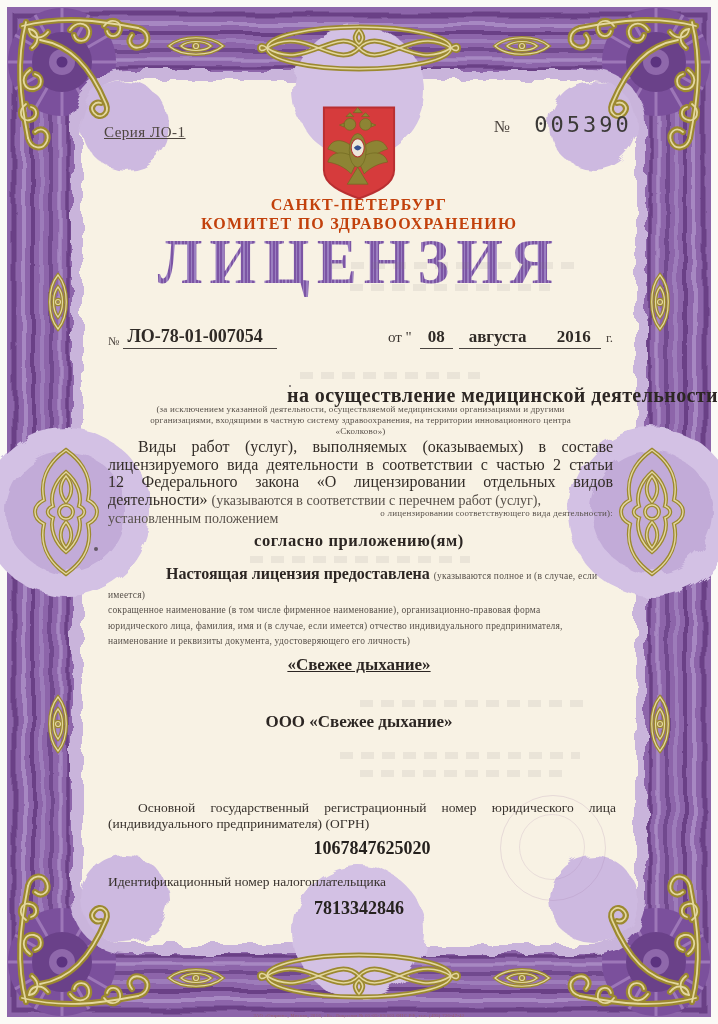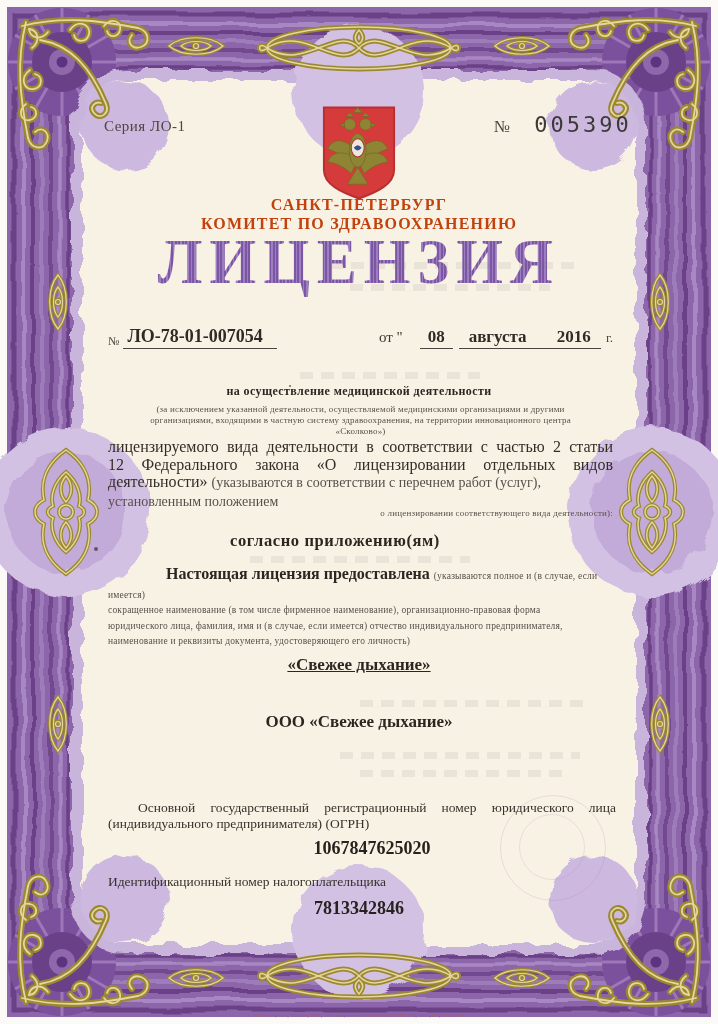--- a/index.html
+++ b/index.html
@@ -4,54 +4,54 @@
 <style>
   html,body{margin:0;padding:0;background:#e9e6e0;}
   .page{
     position:relative;width:718px;height:1024px;margin:0 auto;
     background:#fbfaf6;overflow:hidden;
     font-family:"Liberation Serif", serif;color:#2f2a26;
   }
   .frame-svg{position:absolute;left:0;top:0;width:718px;height:1024px;}
   .abs{position:absolute;}
   
-  .series{left:104px;top:118px;font-size:15px;color:#4d453f;letter-spacing:.5px;}
+  .series{left:104px;top:124px;font-size:15px;color:#4d453f;letter-spacing:.5px;text-decoration:underline;}
   .serial-group{left:494px;top:112px;display:flex;align-items:baseline;gap:12px;}
   .serial-no-sign{font-size:17px;color:#4d453f;}
   .serial-number{font-family:"DejaVu Sans Mono", monospace;font-size:22px;color:#3c3a38;letter-spacing:3px;margin-left:12px;}
   .coat{left:320px;top:104px;width:78px;height:98px;}
   .org-line{left:0;width:718px;text-align:center;font-weight:700;color:#c2410c;letter-spacing:1.2px;}
   .org1{top:196px;font-size:16px;}
   .org2{top:215px;font-size:16px;}
   
   .title{
     left:0;top:228px;width:718px;text-align:center;
     font-size:60px;font-weight:700;letter-spacing:7px;
     background-image:repeating-linear-gradient(90deg,#7c55a4 0 2px,#9b7fc0 2px 3.5px);
     -webkit-background-clip:text;background-clip:text;color:transparent;
     text-shadow:none;transform:scaleY(1.04);
   }
   
   .lic-line{left:108px;top:326px;width:505px;display:flex;align-items:baseline;}
   .lic-no-sign{font-size:12px;color:#4d453f;margin-right:4px;align-self:flex-end;}
   .lic-number{font-size:18px;font-weight:700;border-bottom:1.5px solid #4a4440;padding:0 14px 1px 4px;}
   .lic-from{margin-left:auto;font-size:15px;color:#3a342f;}
-  .lic-day{font-size:17px;font-weight:700;border-bottom:1.5px solid #4a4440;padding:0 8px 1px 8px;margin-left:17px;}
+  .lic-day{font-size:17px;font-weight:700;border-bottom:1.5px solid #4a4440;padding:0 8px 1px 8px;margin-left:8px;}
   .lic-monthyear{font-size:17px;font-weight:700;border-bottom:1.5px solid #4a4440;padding:0 10px 1px 10px;margin-left:6px;word-spacing:26px;}
   .lic-g{font-size:13px;color:#4d453f;margin-left:5px;}
   
-  .act-heading{left:0;top:384px;width:718px;text-align:center;font-weight:700;font-size:12px;color:#2c2623;letter-spacing:.4px;}
+  .act-heading{left:0;top:384px;width:718px;text-align:right;font-weight:700;font-size:20px;color:#2c2623;letter-spacing:.4px;}
   .smallnote{font-size:9px;color:#57504a;letter-spacing:.2px;}
   .subnote{left:108px;top:404px;width:505px;text-align:center;line-height:11px;}
   .para{left:108px;top:438px;width:505px;font-size:16px;line-height:17.5px;color:#332d28;}
   .jline{text-align:justify;text-align-last:justify;}
   .indent{padding-left:30px;}
   .para .smallinline{font-size:14px;color:#57504a;}
   .note2{left:108px;top:508px;width:505px;line-height:11px;text-align:right;}
-  .attach{left:0;top:531px;width:630px;text-align:center;font-weight:700;font-size:16.5px;letter-spacing:.6px;color:#2c2623;margin-left:20px;}
+  .attach{left:0;top:531px;width:718px;text-align:center;font-weight:700;font-size:16.5px;letter-spacing:.6px;color:#2c2623;}
   .lead{left:108px;top:566px;width:508px;line-height:15.5px;text-align:left;}
   .lead .lead-bold{font-size:16px;font-weight:700;color:#2c2623;}
   .lead .smallnote{font-size:9.5px;}
   .name1{left:0;top:634px;width:718px;text-align:center;font-weight:700;font-size:17px;color:#2c2623;}
   .name2{left:0;top:655px;width:718px;text-align:center;font-weight:700;font-size:17px;color:#2c2623;text-decoration:underline;}
   .shortname{left:0;top:712px;width:718px;text-align:center;font-weight:700;font-size:17px;color:#2c2623;}
   .ogrn-label{left:108px;top:800px;width:508px;font-size:13.5px;line-height:15.5px;color:#37312c;}
   .ogrn-value{left:0;top:838px;width:718px;text-align:center;font-weight:700;font-size:18px;color:#26221f;padding-left:13px;}
   .inn-label{left:108px;top:874px;width:508px;font-size:13.5px;color:#37312c;}
   .inn-value{left:0;top:898px;width:718px;text-align:center;font-weight:700;font-size:18px;color:#26221f;}
@@ -287,20 +287,21 @@
   </div>
 
   <div class="abs act-heading">на осуществление медицинской деятельности</div>
   <div class="abs subnote smallnote">
     <div>(за исключением указанной деятельности, осуществляемой медицинскими организациями и другими</div>
     <div>организациями, входящими в частную систему здравоохранения, на территории инновационного центра</div>
     <div>«Сколково»)</div>
   </div>
 
   <div class="abs para">
+    <div class="jline indent">Виды работ (услуг), выполняемых (оказываемых) в составе</div>
     <div class="jline">лицензируемого вида деятельности в соответствии с частью 2 статьи</div>
     <div class="jline">12 Федерального закона «О лицензировании отдельных видов</div>
     <div>
       <span>деятельности»</span>
       <span class="smallinline">(указываются в соответствии с перечнем работ (услуг), установленным положением</span>
     </div>
   </div>
   <div class="abs note2 smallnote">о лицензировании соответствующего вида деятельности):</div>
 
   <div class="abs attach">согласно приложению(ям)</div>

